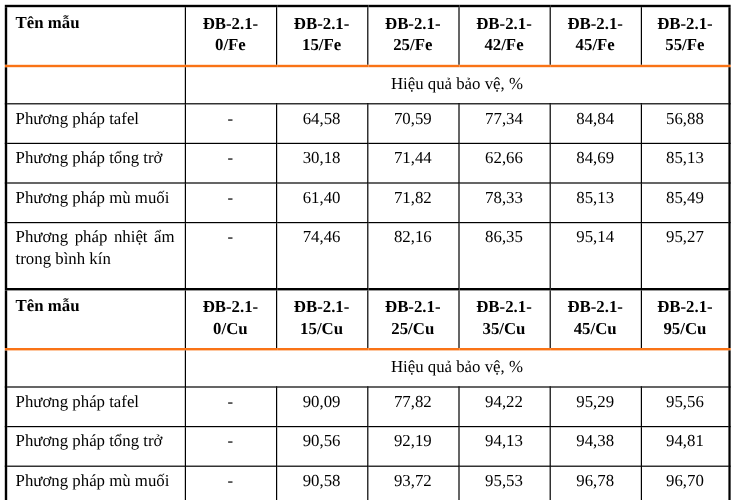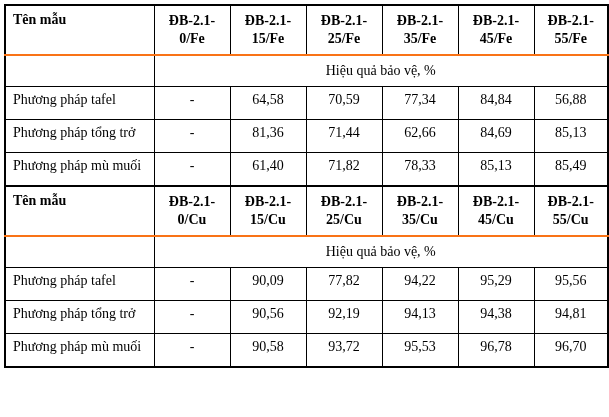--- a/index.html
+++ b/index.html
@@ -90,21 +90,21 @@
       <th>
           <div>ĐB-2.1-</div>
           <div>15/Fe</div>
         </th>
       <th>
           <div>ĐB-2.1-</div>
           <div>25/Fe</div>
         </th>
       <th>
           <div>ĐB-2.1-</div>
-          <div>35/Fe</div>
+          <div>42/Fe</div>
         </th>
       <th>
           <div>ĐB-2.1-</div>
           <div>45/Fe</div>
         </th>
       <th>
           <div>ĐB-2.1-</div>
           <div>55/Fe</div>
         </th>
     </tr>
@@ -117,35 +117,44 @@
       <td class="val">-</td>
       <td class="val">64,58</td>
       <td class="val">70,59</td>
       <td class="val">77,34</td>
       <td class="val">84,84</td>
       <td class="val">56,88</td>
     </tr>
     <tr class="data-row">
       <td class="label">Phương pháp tổng trở</td>
       <td class="val">-</td>
-      <td class="val">81,36</td>
+      <td class="val">30,18</td>
       <td class="val">71,44</td>
       <td class="val">62,66</td>
       <td class="val">84,69</td>
       <td class="val">85,13</td>
     </tr>
     <tr class="data-row">
       <td class="label">Phương pháp mù muối</td>
       <td class="val">-</td>
       <td class="val">61,40</td>
       <td class="val">71,82</td>
       <td class="val">78,33</td>
       <td class="val">85,13</td>
       <td class="val">85,49</td>
     </tr>
+    <tr class="data-row tall">
+      <td class="label">Phương pháp nhiệt ẩm trong bình kín</td>
+      <td class="val">-</td>
+      <td class="val">74,46</td>
+      <td class="val">82,16</td>
+      <td class="val">86,35</td>
+      <td class="val">95,14</td>
+      <td class="val">95,27</td>
+    </tr>
 
     <tr class="sec-head">
       <th class="corner">Tên mẫu</th>
       <th>
           <div>ĐB-2.1-</div>
           <div>0/Cu</div>
         </th>
       <th>
           <div>ĐB-2.1-</div>
           <div>15/Cu</div>
@@ -157,21 +166,21 @@
       <th>
           <div>ĐB-2.1-</div>
           <div>35/Cu</div>
         </th>
       <th>
           <div>ĐB-2.1-</div>
           <div>45/Cu</div>
         </th>
       <th>
           <div>ĐB-2.1-</div>
-          <div>55/Cu</div>
+          <div>95/Cu</div>
         </th>
     </tr>
     <tr class="sub-head">
       <td></td>
       <td class="sub-label" colspan="6">Hiệu quả bảo vệ, %</td>
     </tr>
     <tr class="data-row">
       <td class="label">Phương pháp tafel</td>
       <td class="val">-</td>
       <td class="val">90,09</td>

